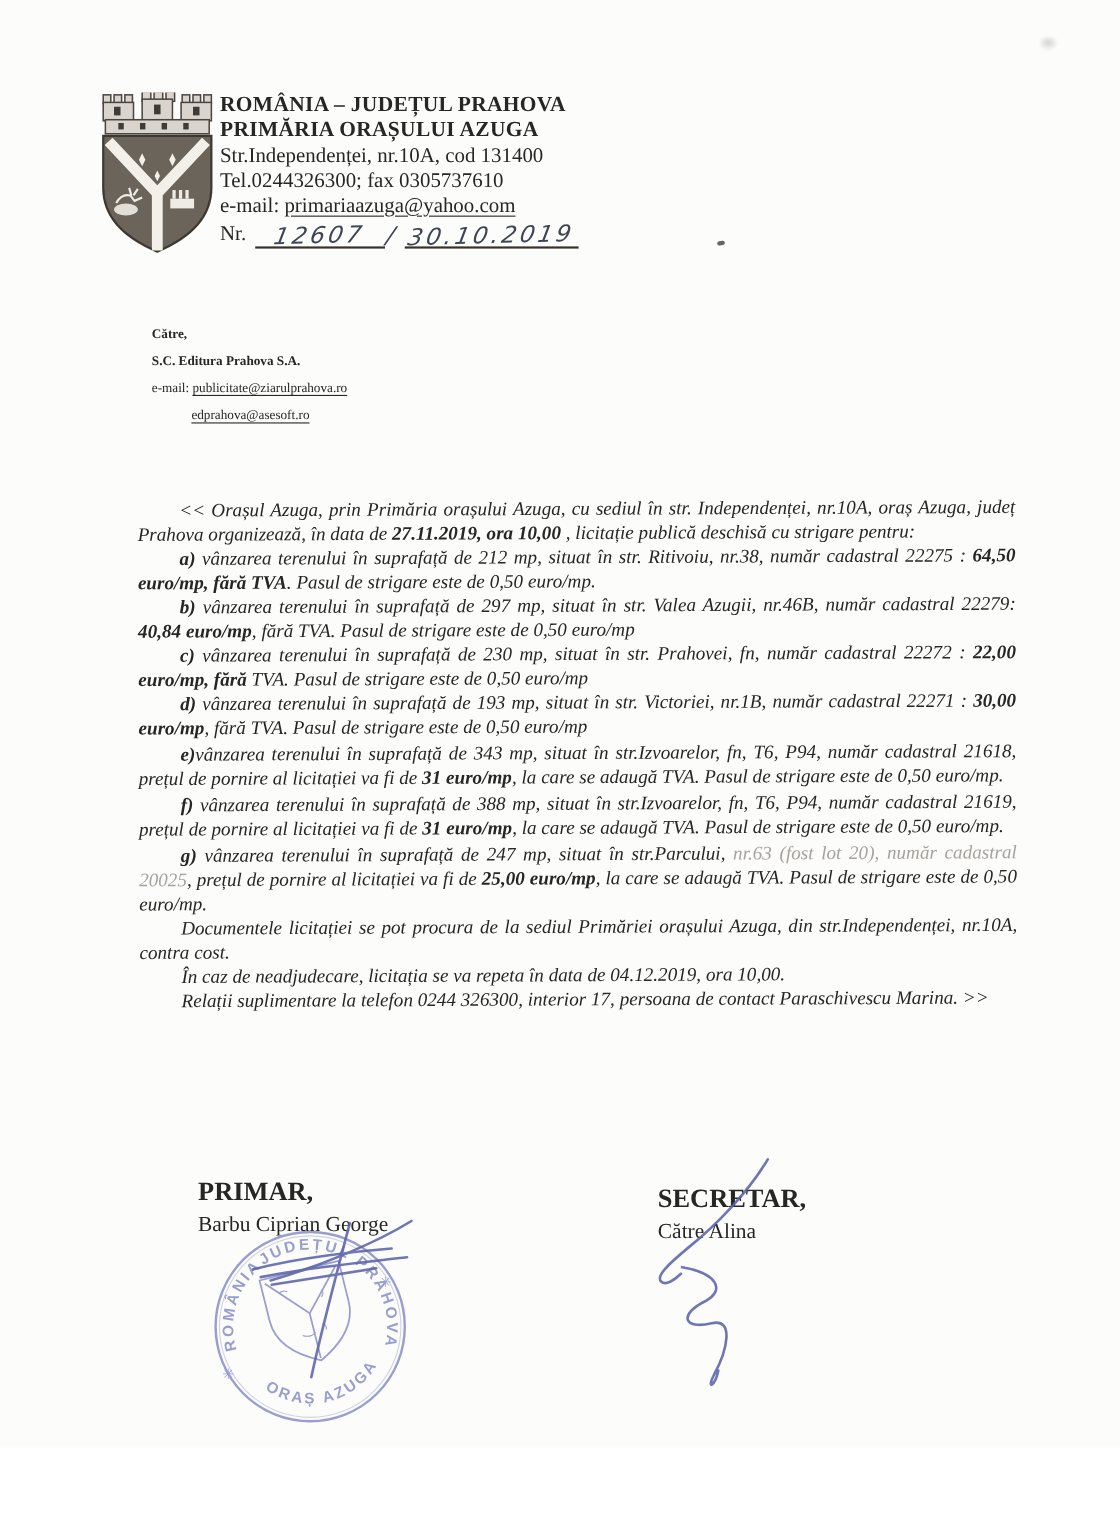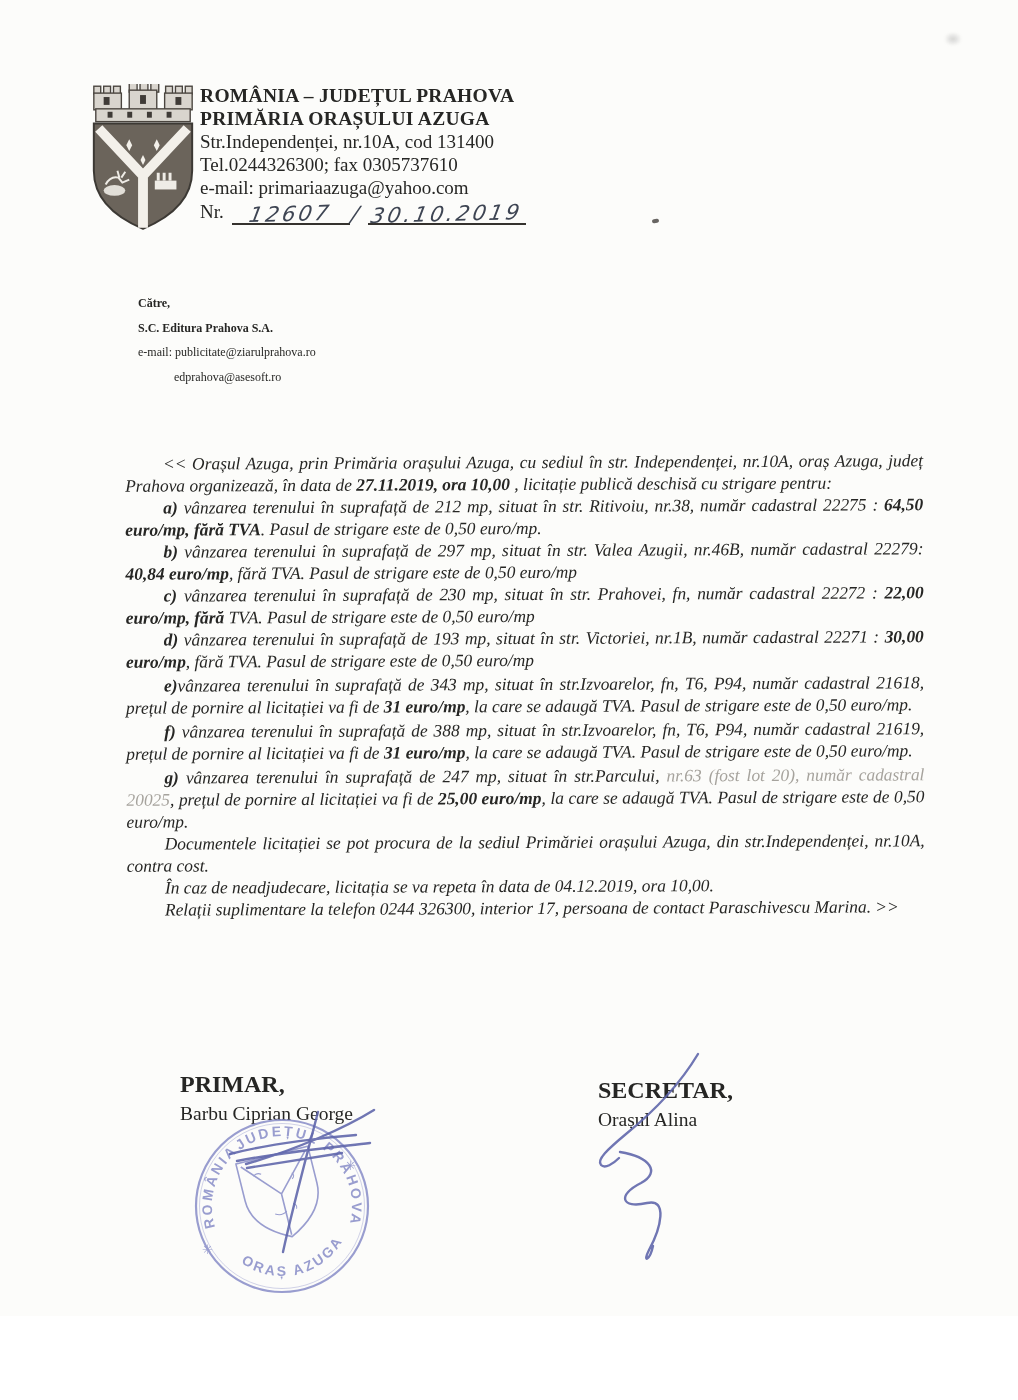--- a/index.html
+++ b/index.html
@@ -14,21 +14,21 @@
   .page{
     position:relative;width:1018px;height:1316px;overflow:hidden;
     background:var(--paper);
     color:var(--text-ink);
     font-family:"Liberation Serif","DejaVu Serif",serif;
   }
   
   .crest{position:absolute;left:84px;top:84px;width:118px;height:148px;}
   .letterhead{position:absolute;left:200px;top:84px;width:560px;line-height:23px;font-size:19px;}
   .lh-bold{font-weight:bold;font-size:19.5px;letter-spacing:.3px;}
-  .u{text-underline-offset:3px;}
+  .u{text-decoration:underline;text-underline-offset:3px;}
   .nr-line{margin-top:1px;white-space:nowrap;}
   .blank{display:inline-block;border-bottom:2px solid #35322e;text-align:center;vertical-align:baseline;}
   .blank1{width:118px;margin-left:8px;}
   .blank2{width:158px;margin-left:6px;}
   .hand{
     display:inline-block;
     font-family:"DejaVu Sans",sans-serif;font-style:italic;
     font-size:21px;color:var(--handwriting-ink);letter-spacing:3px;
     transform:skewX(-12deg) rotate(-1.5deg) translateY(3px);
   }
@@ -150,21 +150,21 @@
     <p>În caz de neadjudecare, licitația se va repeta în data de  04.12.2019, ora 10,00.</p>
     <p>Relații suplimentare la telefon 0244  326300, interior 17, persoana de contact Paraschivescu Marina. &gt;&gt;</p>
   </div>
 
   <div class="sig sig-primar">
     <div class="title">PRIMAR,</div>
     <div>Barbu Ciprian George</div>
   </div>
   <div class="sig sig-secretar">
     <div class="title">SECRETAR,</div>
-    <div>Orașul Alina</div>
+    <div>Către Alina</div>
   </div>
 
   <svg class="stamp" viewBox="0 0 220 220" aria-hidden="true">
     <defs>
       <path id="stampTop" d="M 44.2,133.9 A 70,70 0 1 1 175.8,133.9" fill="none"></path>
       <path id="stampBottom" d="M 49.4,145 A 70,70 0 0 0 170.6,145" fill="none"></path>
     </defs>
     <circle cx="110" cy="110" r="86" fill="none" stroke="var(--stamp-ink)" stroke-width="2.2"></circle>
     <circle cx="110" cy="110" r="82.5" fill="none" stroke="var(--stamp-ink)" stroke-width="1" opacity=".45"></circle>
     <text><textPath href="#stampTop" startOffset="1%">ROMÂNIA</textPath></text>

